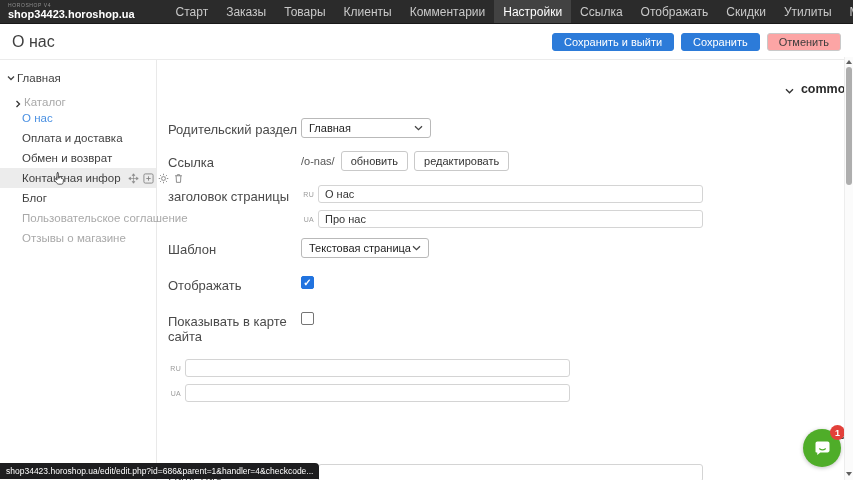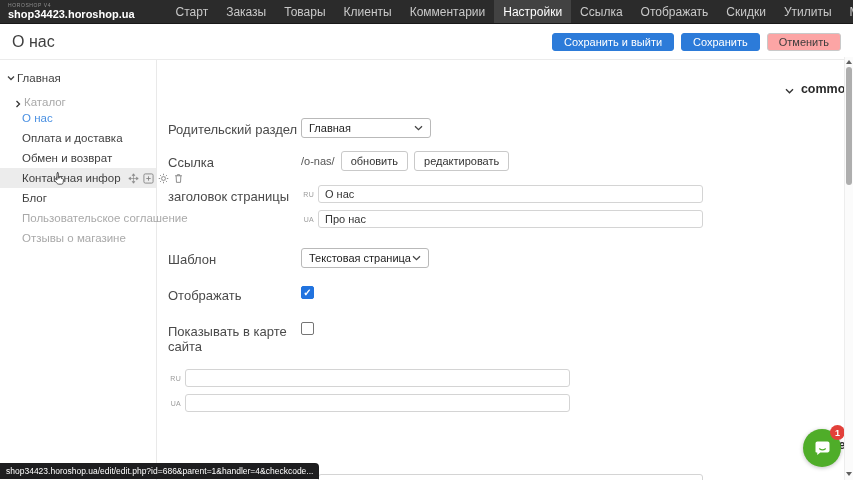--- a/index.html
+++ b/index.html
@@ -46,21 +46,21 @@
   
   .main { flex:1; padding:20px 0 0 11px; position:relative; }
   .section-head { display:flex; align-items:center; gap:7px; margin-bottom:20px; cursor:pointer;justify-content:flex-end; }
   .sec-label { font-size:12.5px; font-weight:bold; color:#2b2b2b; }
   .frow { display:flex; align-items:flex-start; }
   .flabel { width:133px; flex:0 0 133px; font-size:13px; color:#4a4a4a; padding-top:4px; }
   .flabel-block { width:133px; flex:0 0 133px; }
   .flabel-block .flabel { width:auto; padding-top:4px; display:block; }
   .fhelp { font-size:9px; color:#9b9b9b; line-height:11px; margin-top:2px; width:130px; }
   .mb13{margin-bottom:13px;} .mb14{margin-bottom:14px;} .mb15{margin-bottom:15px;}
-  .mb16{margin-bottom:16px;} .mb17{margin-bottom:17px;} .mb22{margin-bottom:20px;}
+  .mb16{margin-bottom:16px;} .mb17{margin-bottom:17px;} .mb22{margin-bottom:10px;}
   .mb24{margin-bottom:24px;}
   .select { height:20px; border:1px solid #b9b9b9; border-radius:3px; background:#fff;
             display:flex; align-items:center; justify-content:space-between;
             padding:0 7px; font-size:11px; color:#222; cursor:pointer; }
   .w130{width:130px;} .w128{width:128px;}
   .link-ctrl { display:flex; align-items:center; gap:6px; }
   .link-text { font-size:11px; color:#555; }
   .mini-btn { font-size:11px; color:#333; background:#fff; border:1px solid #c9c9c9;
               border-radius:3px; padding:3px 9px; cursor:pointer; font-family:inherit; }
   .lang-stack { display:flex; flex-direction:column; gap:7px; }

